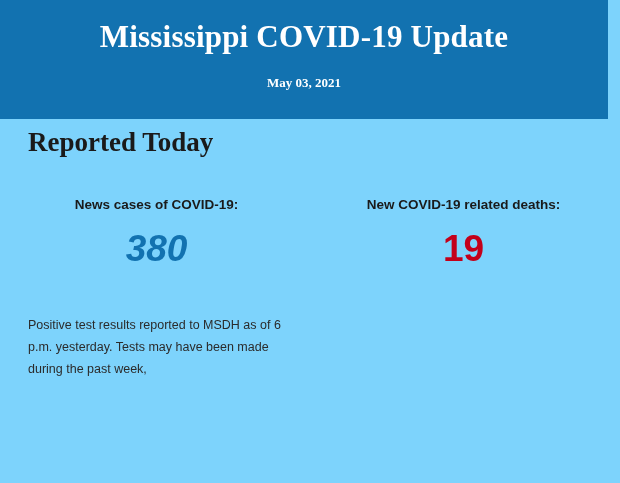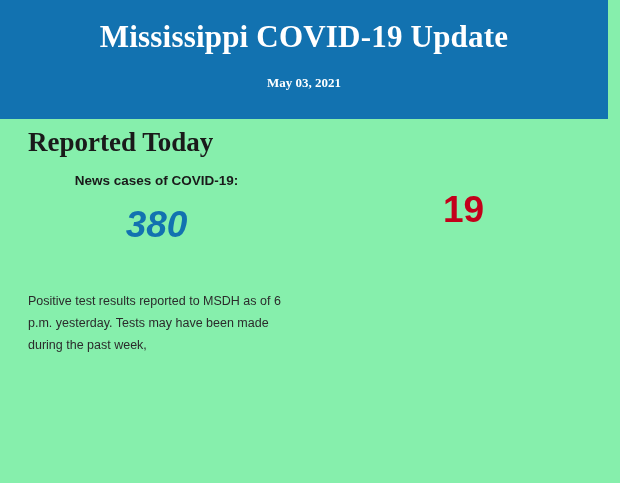--- a/index.html
+++ b/index.html
@@ -10,21 +10,21 @@
     width: 620px;
     height: 483px;
     background: #ffffff;
     font-family: "Liberation Sans", sans-serif;
     overflow: hidden;
   }
   .page {
     position: relative;
     width: 620px;
     height: 483px;
-    background: #86efac;
+    background: #7dd3fc;
   }
   .header-banner {
     background: #1272b0;
     width: 608px;
     height: 119px;
     margin: 0 0 0 0;
     box-sizing: border-box;
     padding-top: 18px;
     text-align: center;
   }
@@ -46,21 +46,21 @@
   }
   .section-title {
     font-family: "Liberation Serif", serif;
     font-weight: bold;
     font-size: 27px;
     color: #1a1a1a;
     margin: 8px 0 0 28px;
   }
   .stats-row {
     display: flex;
-    margin-top: 15px;
+    margin-top: 39px;
     padding: 0 14px 0 14px;
     box-sizing: border-box;
     gap: 22px;
   }
   .stat-col {
     width: 50%;
     box-sizing: border-box;
     padding: 0 12px;
     text-align: center;
   }
@@ -115,20 +115,21 @@
   </div>
 
   <div class="section-title">Reported Today</div>
 
   <div class="stats-row">
     <div class="stat-col">
       <div class="stat-label">News cases of COVID-19:</div>
       <div class="stat-value cases">380</div>
     </div>
     <div class="stat-col">
+      <div class="stat-label">New COVID-19 related deaths:</div>
       <div class="stat-value deaths">19</div>
     </div>
   </div>
 
   <div class="desc-row">
     <div class="desc-col">
       <div class="desc-text">Positive test results reported to MSDH as of 6 p.m. yesterday. Tests may have been made during the past week,</div>
     </div>
   </div>
 

